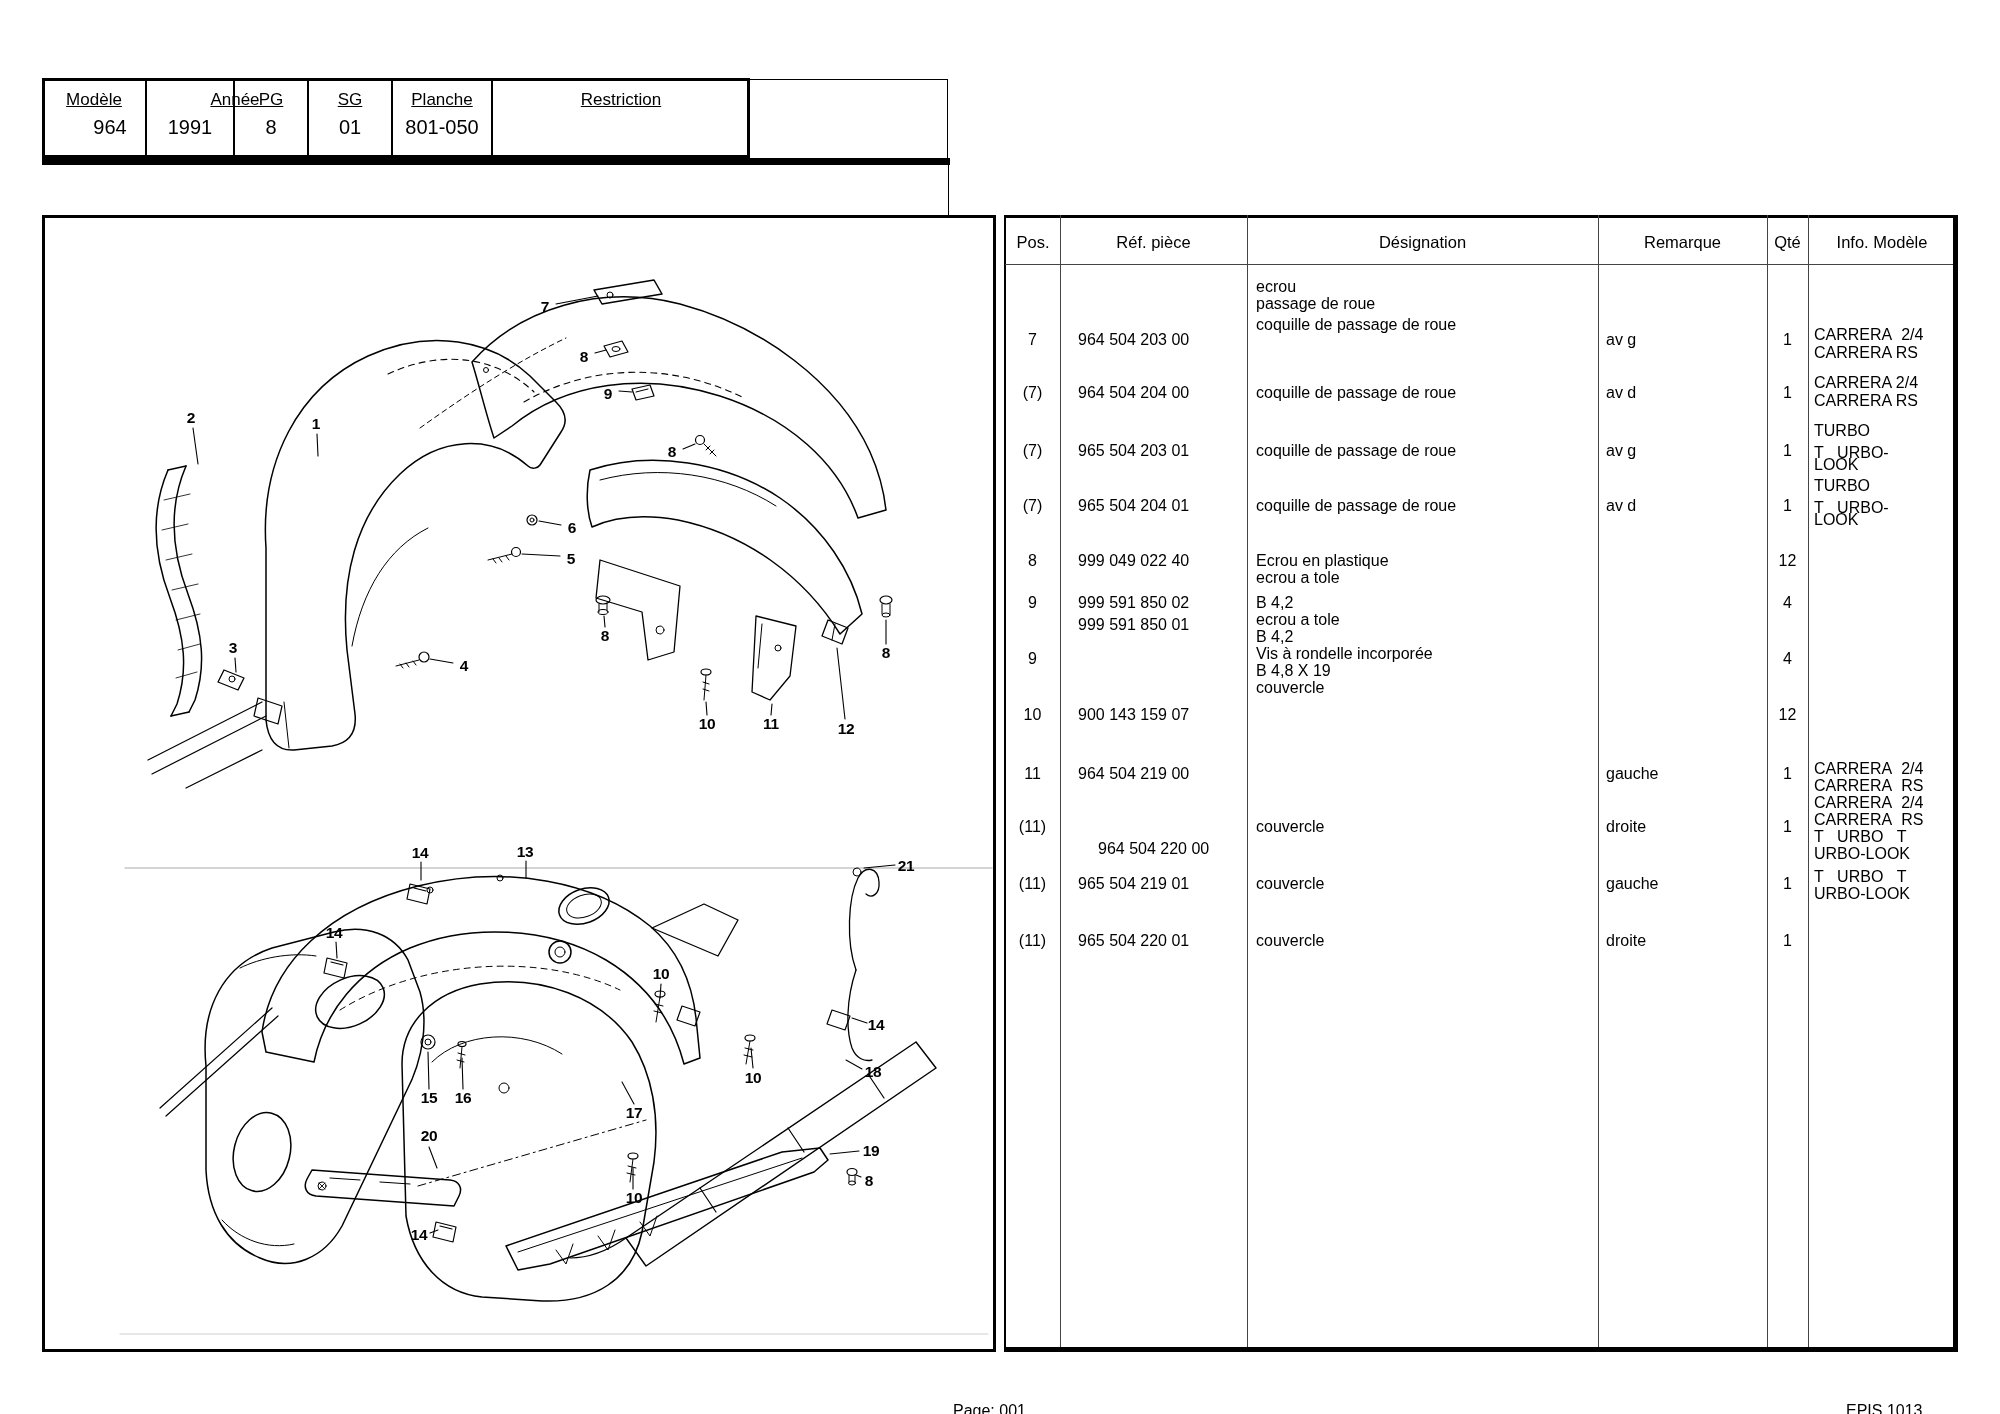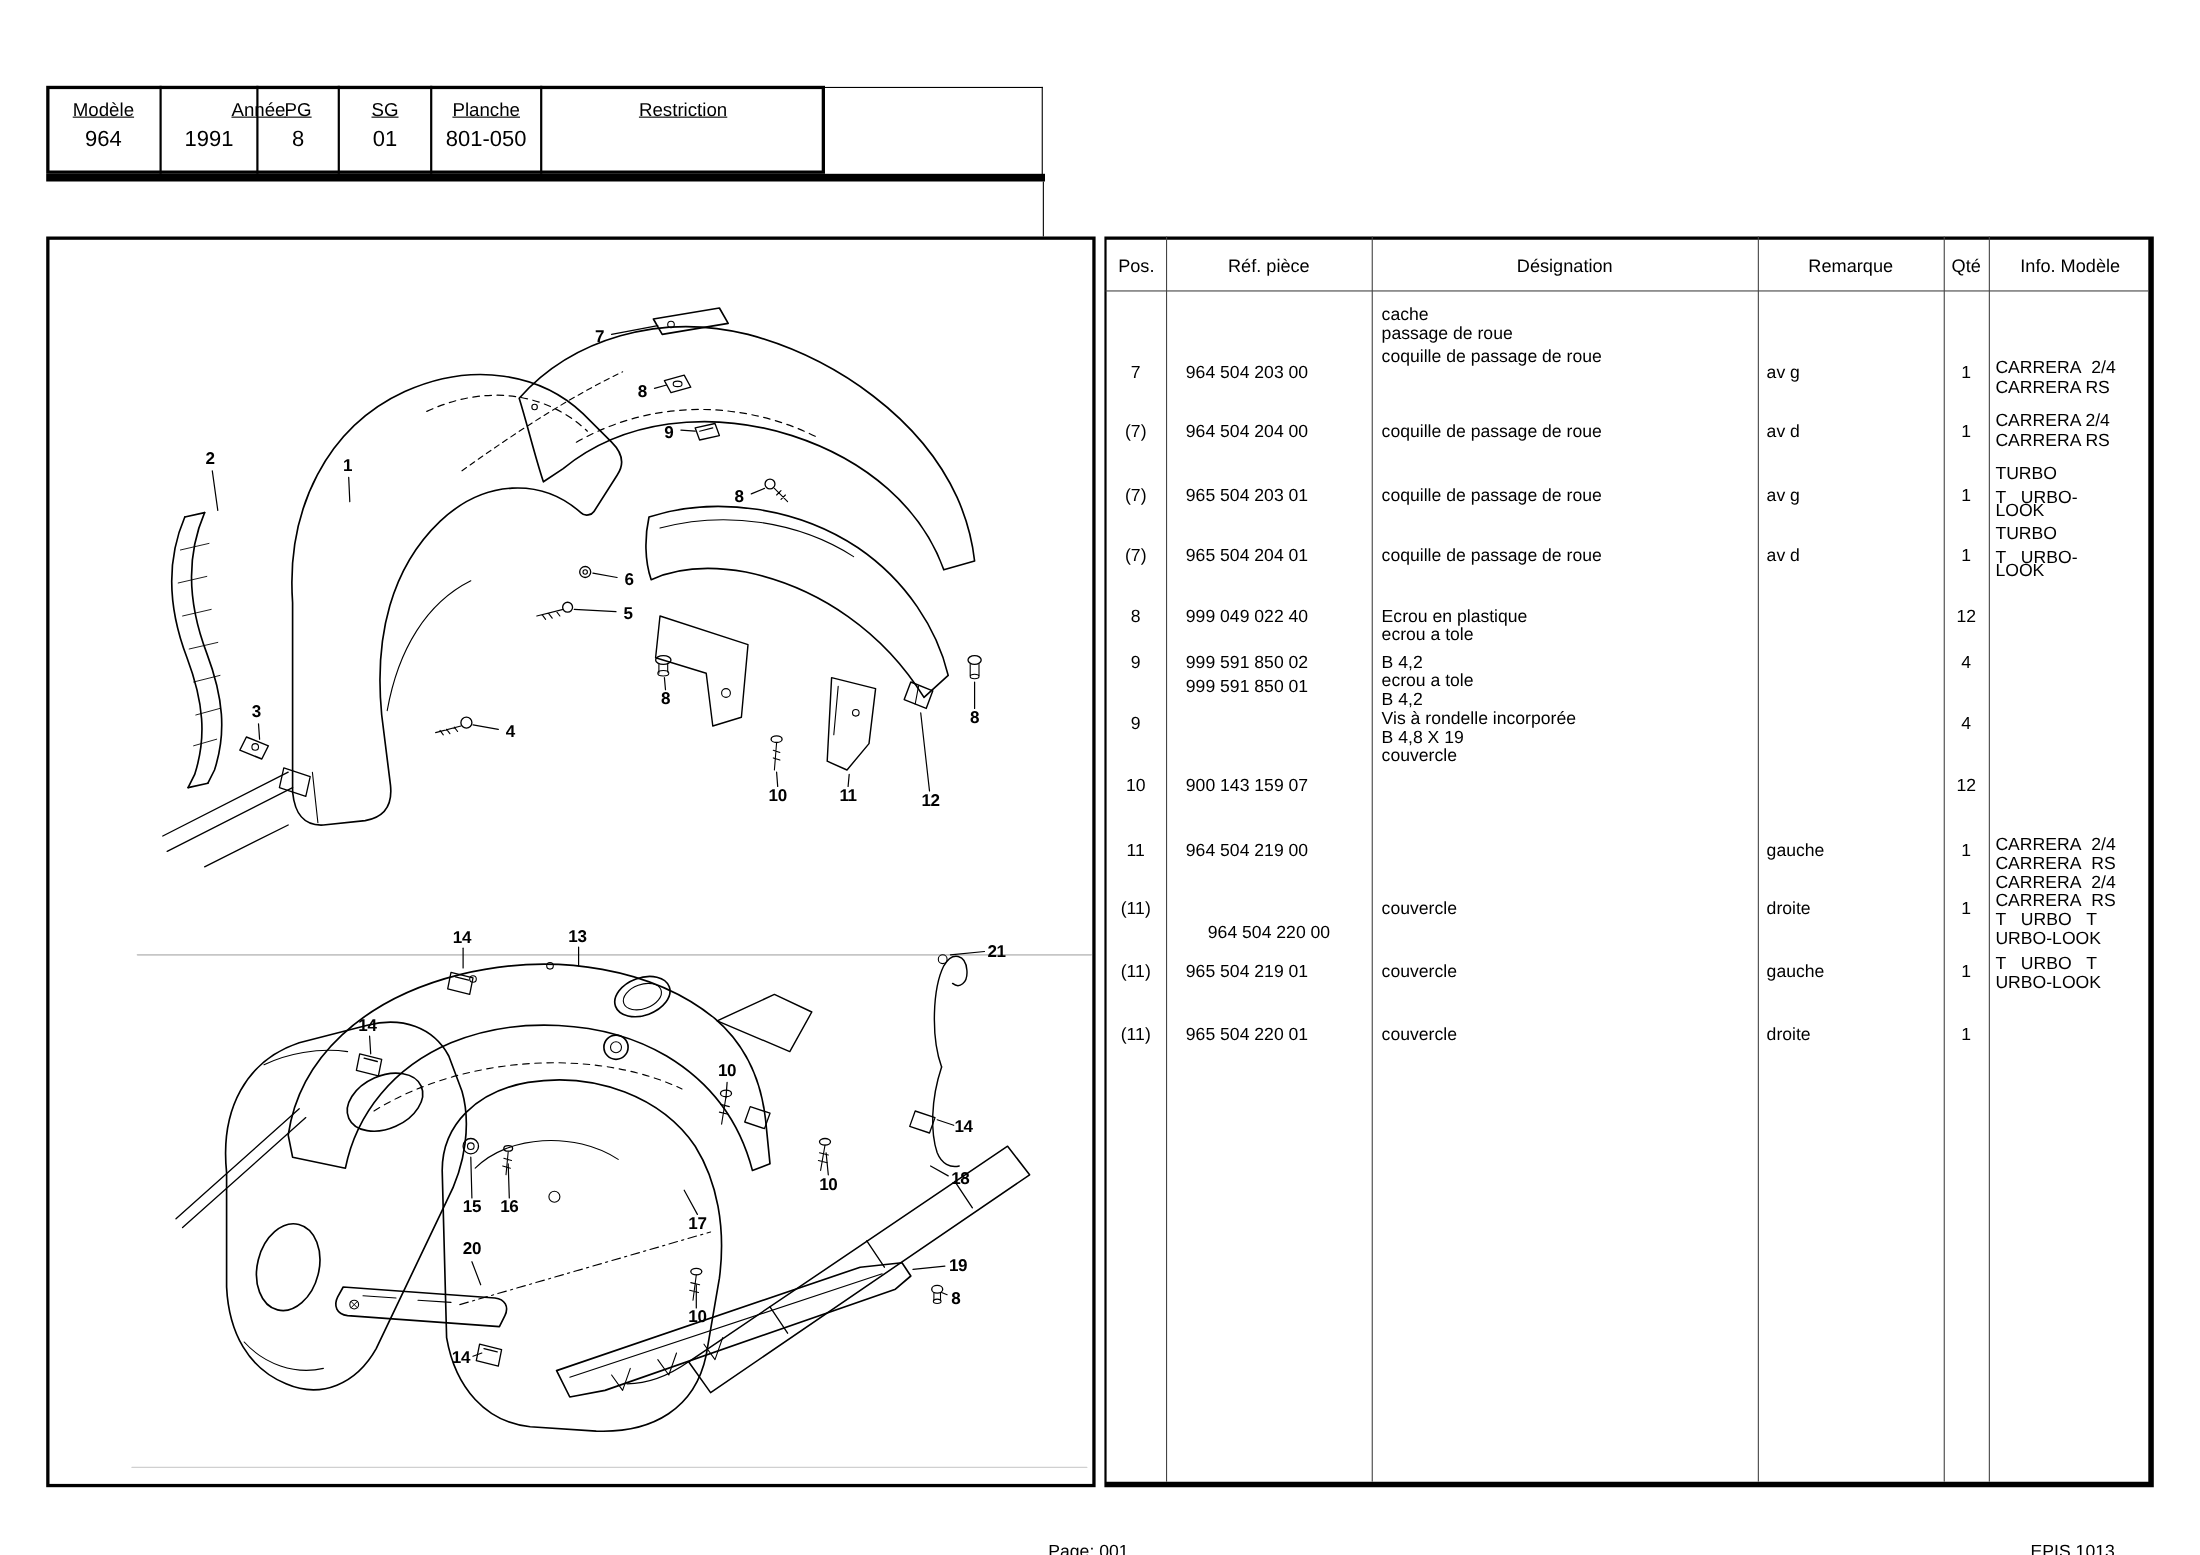--- a/index.html
+++ b/index.html
@@ -35,21 +35,21 @@
   .footer-text{position:absolute;top:1402px;font-size:16px;}
 </style>
 </head>
 <body>
 
 <div class="page">
 
   <div class="hdr-box"></div>
   <div id="hdr-cells">
       <div class="hcell-label" style="left: 42px; width: 104px;">Modèle</div>
-      <div class="hcell-value" style="left: 42px; width: 104px;">964</div>
+      <div class="hcell-value" style="left: 42px; width: 104px; padding-left: 16px;">964</div>
       <div class="hsep" style="left: 145px;"></div>
       <div class="hcell-label" style="left: 146px; width: 88px; margin-left: 45px;">Année</div>
       <div class="hcell-value" style="left: 146px; width: 88px;">1991</div>
       <div class="hsep" style="left: 233px;"></div>
       <div class="hcell-label" style="left: 234px; width: 74px;">PG</div>
       <div class="hcell-value" style="left: 234px; width: 74px;">8</div>
       <div class="hsep" style="left: 307px;"></div>
       <div class="hcell-label" style="left: 308px; width: 84px;">SG</div>
       <div class="hcell-value" style="left: 308px; width: 84px;">01</div>
       <div class="hsep" style="left: 391px;"></div>
@@ -75,21 +75,21 @@
   <div class="thead-sep"></div>
 
   <div class="thead" style="left:1006px;width:54px">Pos.</div>
   <div class="thead" style="left:1060px;width:187px">Réf. pièce</div>
   <div class="thead" style="left:1247px;width:351px">Désignation</div>
   <div class="thead" style="left:1598px;width:169px">Remarque</div>
   <div class="thead" style="left:1767px;width:41px">Qté</div>
   <div class="thead" style="left:1808px;width:148px">Info. Modèle</div>
 
   <div id="table-lines">
-      <span class="tcell des" style="top: 278px;">cache</span>
+      <span class="tcell des" style="top: 278px;">ecrou</span>
       <span class="tcell des" style="top: 295px;">passage de roue</span>
       <span class="tcell des" style="top: 316px;">coquille de passage de roue</span>
       <span class="tcell info" style="top: 326px;">CARRERA&nbsp;&nbsp;2/4</span>
       <span class="tcell pos" style="top: 331px;">7</span>
       <span class="tcell ref" style="top: 331px;">964 504 203 00</span>
       <span class="tcell rem" style="top: 331px;">av g</span>
       <span class="tcell qte" style="top: 331px;">1</span>
       <span class="tcell info" style="top: 344px;">CARRERA RS</span>
       <span class="tcell info" style="top: 374px;">CARRERA 2/4</span>
       <span class="tcell pos" style="top: 384px;">(7)</span>

